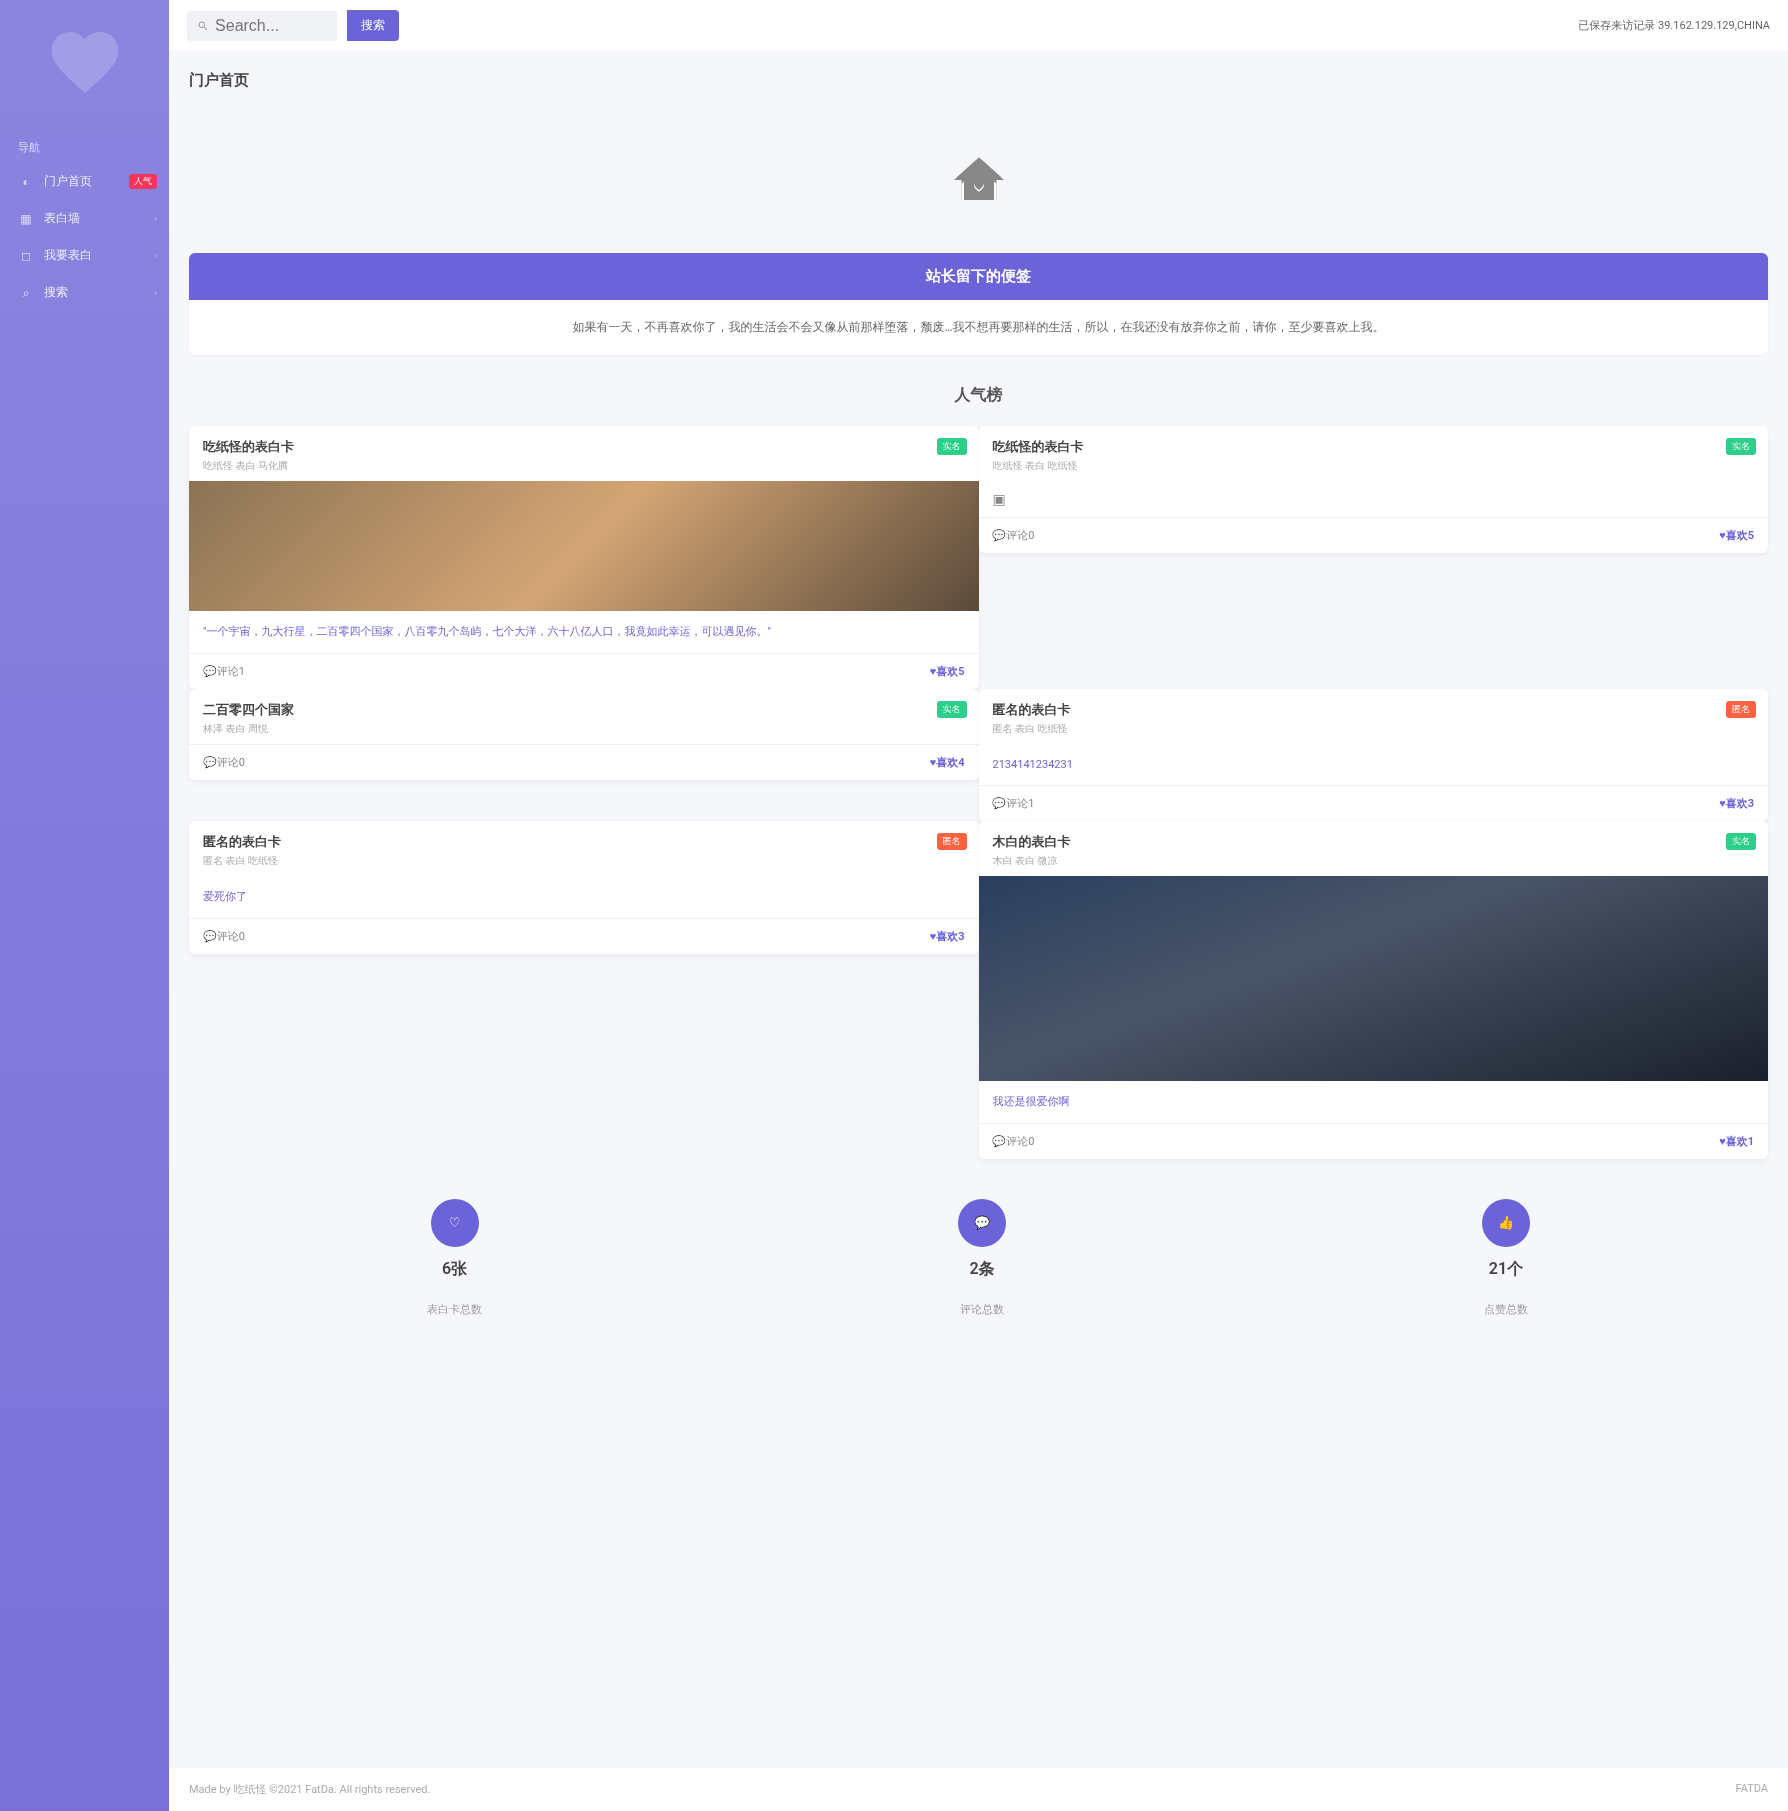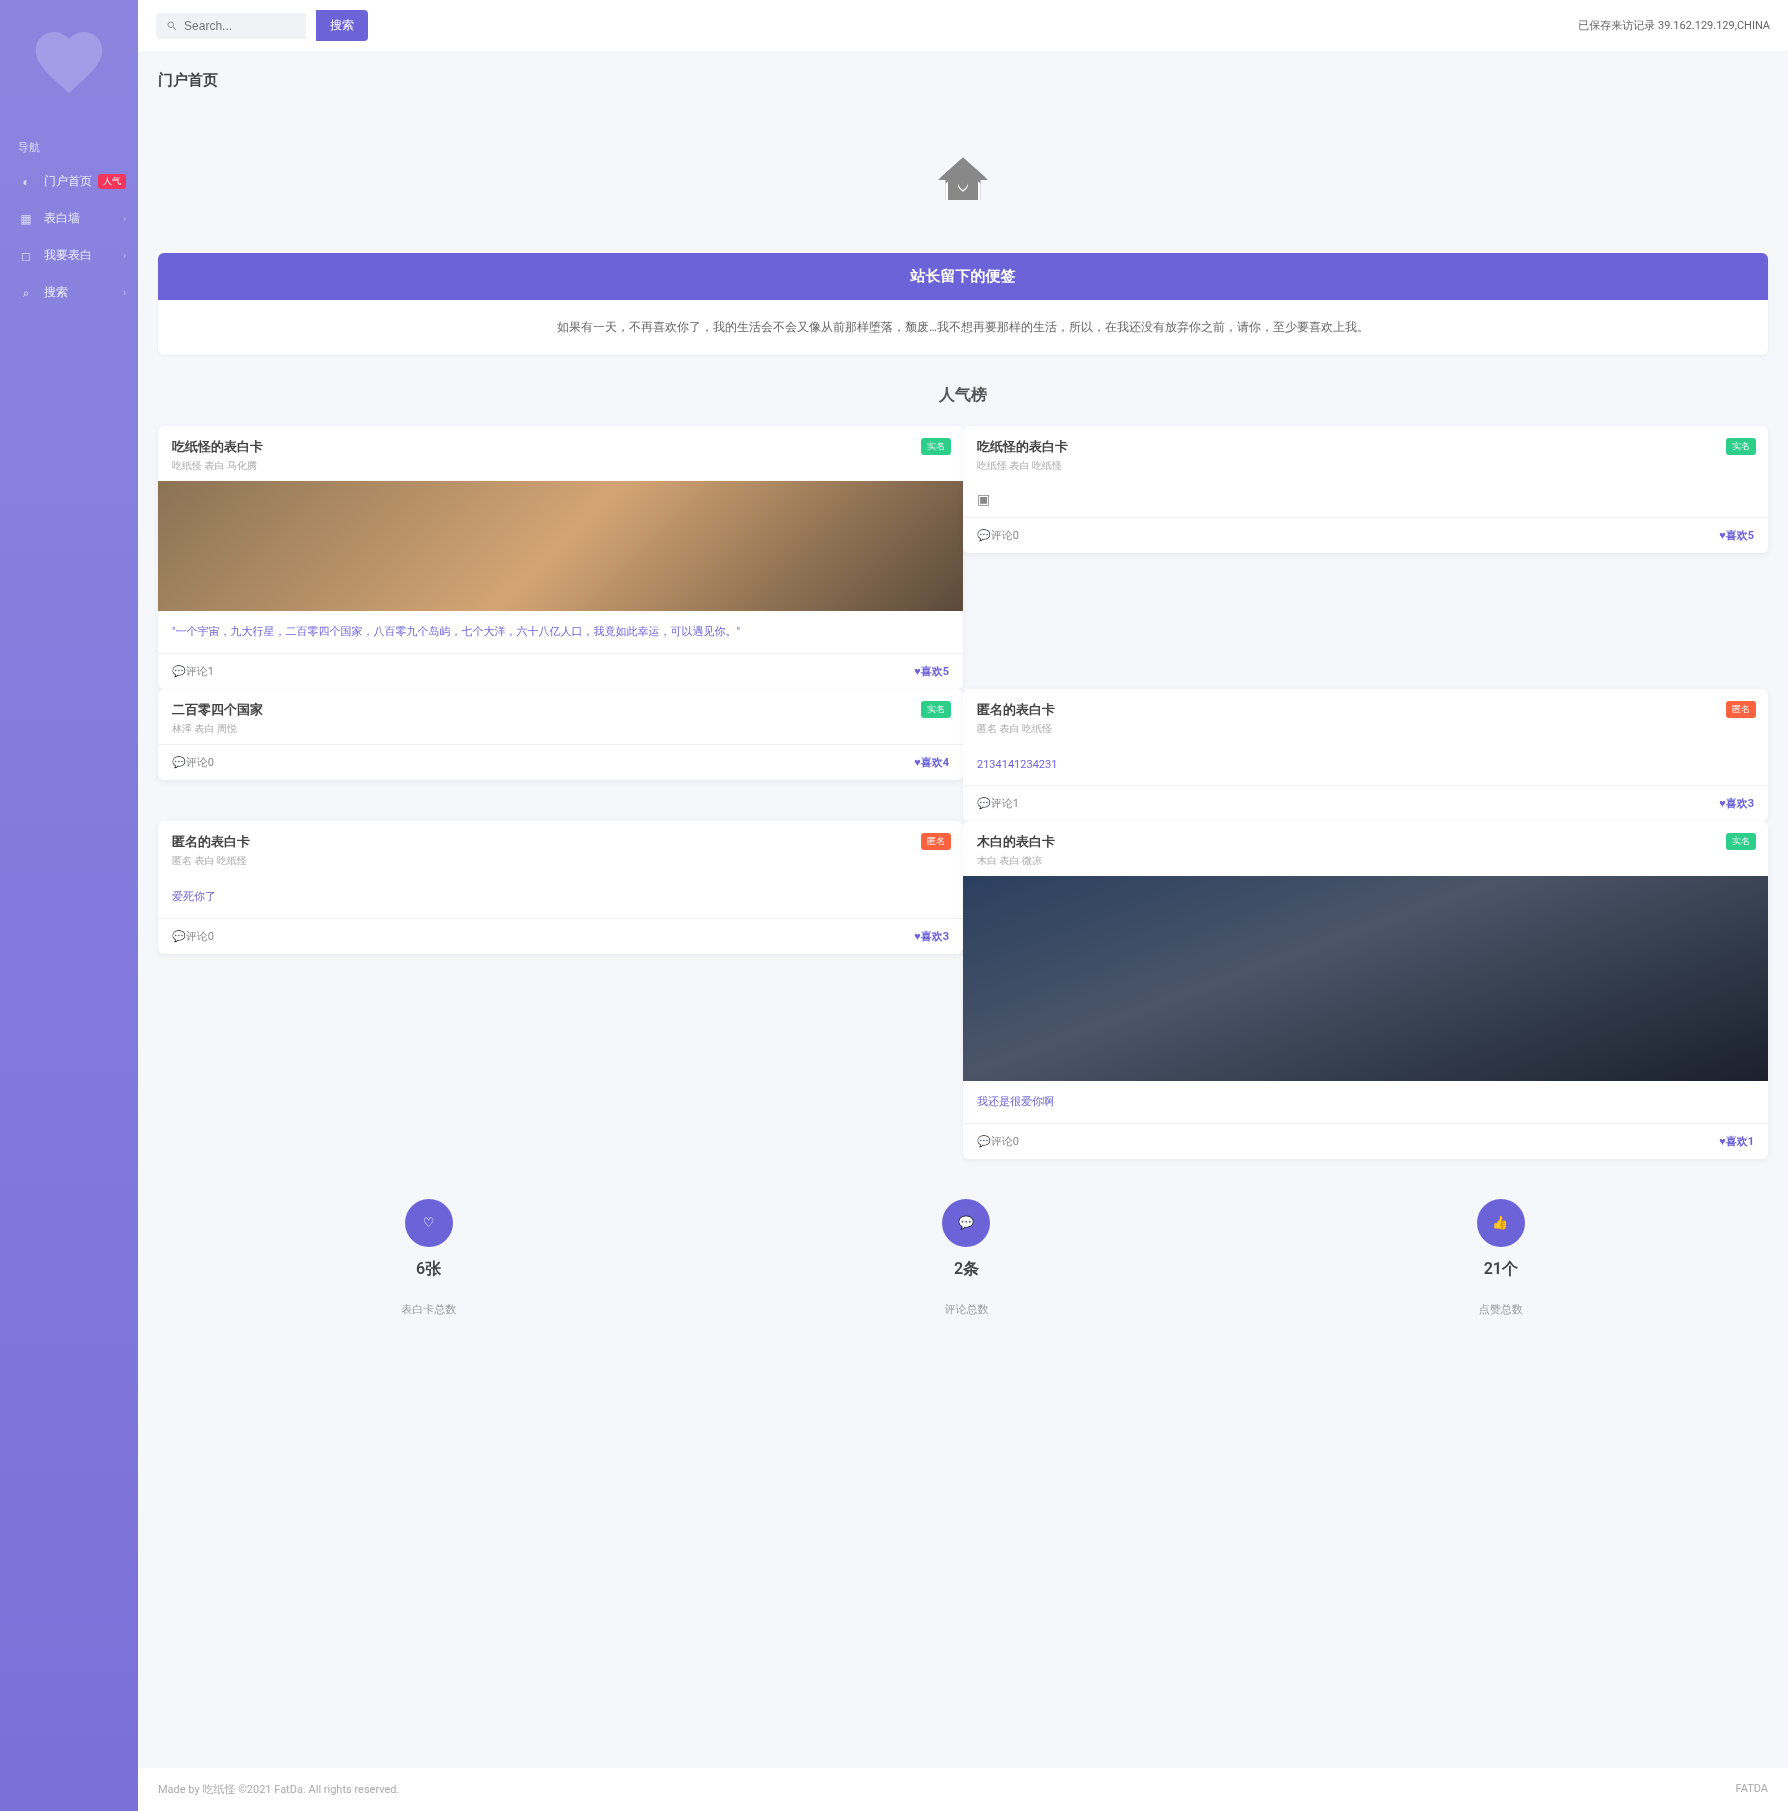--- a/index.html
+++ b/index.html
@@ -1,30 +1,30 @@
 <!DOCTYPE html>
 <html><head>
 <meta charset="utf-8">
 <style>
 *{box-sizing:border-box;margin:0;padding:0}
 body{font-family:-apple-system,BlinkMacSystemFont,"Segoe UI",Roboto,sans-serif;background:#f5f6fa;color:#333;font-size:13px}
 .page{display:flex;min-height:100vh}
-.sidebar{width:138px;background:linear-gradient(180deg,#8b85e0 0%,#7a70d8 100%);color:#fff;padding:12px 0;position:relative}
+.sidebar{width:169px;background:linear-gradient(180deg,#8b85e0 0%,#7a70d8 100%);color:#fff;padding:12px 0;position:relative}
 .logo{width:100px;height:100px;margin:0 auto 20px;display:flex;align-items:center;justify-content:center;position:relative;opacity:0.4}
 .logo svg{width:80px;height:80px}
 .nav-title{padding:8px 18px;font-size:11px;color:rgba(255,255,255,0.7)}
 .nav-item{display:flex;align-items:center;padding:10px 18px;color:rgba(255,255,255,0.85);font-size:12px;cursor:pointer;position:relative}
 .nav-item .icon{width:16px;height:16px;margin-right:10px;display:flex;align-items:center;justify-content:center;opacity:0.8}
 .nav-badge{position:absolute;right:12px;background:#f5365c;color:#fff;font-size:9px;padding:1px 5px;border-radius:3px}
 .nav-chev{position:absolute;right:12px;color:rgba(255,255,255,0.4);font-size:10px}
 .main{flex:1;background:#f5f7fb;display:flex;flex-direction:column}
 .topbar{display:flex;align-items:center;padding:10px 18px;background:#fff;gap:10px}
 .search-wrap{display:flex;align-items:center;background:#f1f2f6;border-radius:4px 0 0 4px;padding:6px 10px;width:150px}
 .search-wrap svg{width:14px;height:14px;margin-right:6px;fill:#999}
-.search-wrap input{border:none;background:transparent;outline:none;font-size:12px;width:100%}
+.search-wrap input{border:none;background:transparent;outline:none;font-size:16px;width:100%}
 .search-btn{background:#6c63d8;color:#fff;border:none;padding:7px 14px;border-radius:0 4px 4px 0;font-size:12px;cursor:pointer}
 .visit-info{margin-left:auto;font-size:11px;color:#666}
 .content{padding:20px;flex:1}
 .page-title{font-size:15px;font-weight:600;color:#444;margin-bottom:30px}
 .hero{text-align:center;padding:30px 0 40px}
 .hero-icon{width:60px;height:60px;margin:0 auto}
 .note-block{background:#fff;border-radius:6px;overflow:hidden;box-shadow:0 1px 3px rgba(0,0,0,0.05);margin-bottom:30px}
 .note-header{background:#6c63d8;color:#fff;text-align:center;padding:14px;font-size:15px;font-weight:600}
 .note-body{padding:18px 30px;text-align:center;font-size:12px;color:#666;line-height:1.6}
 .rank-title{text-align:center;font-size:16px;font-weight:600;color:#555;margin:30px 0 20px}

